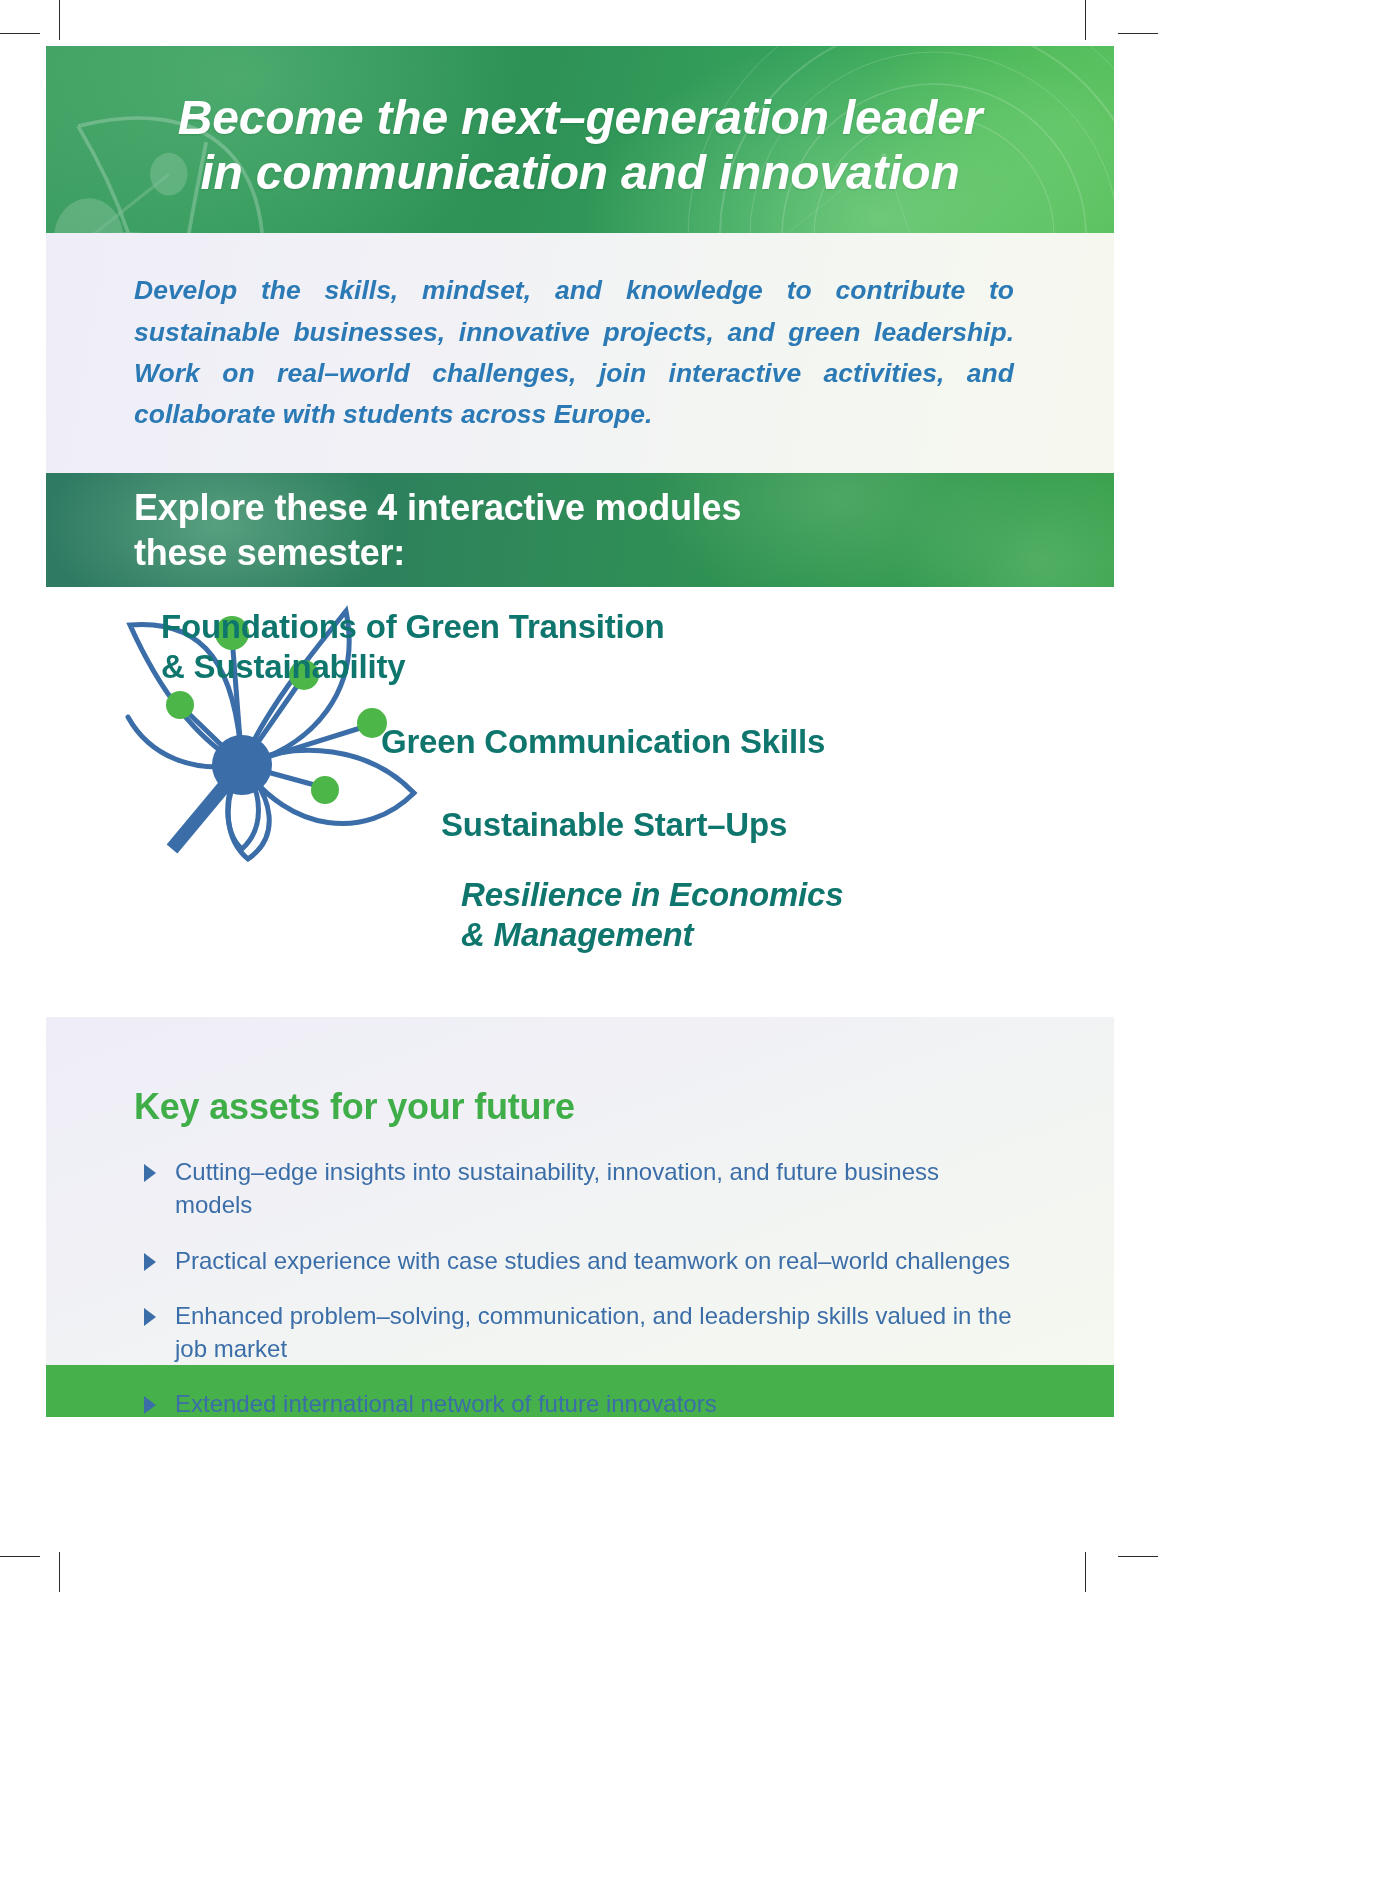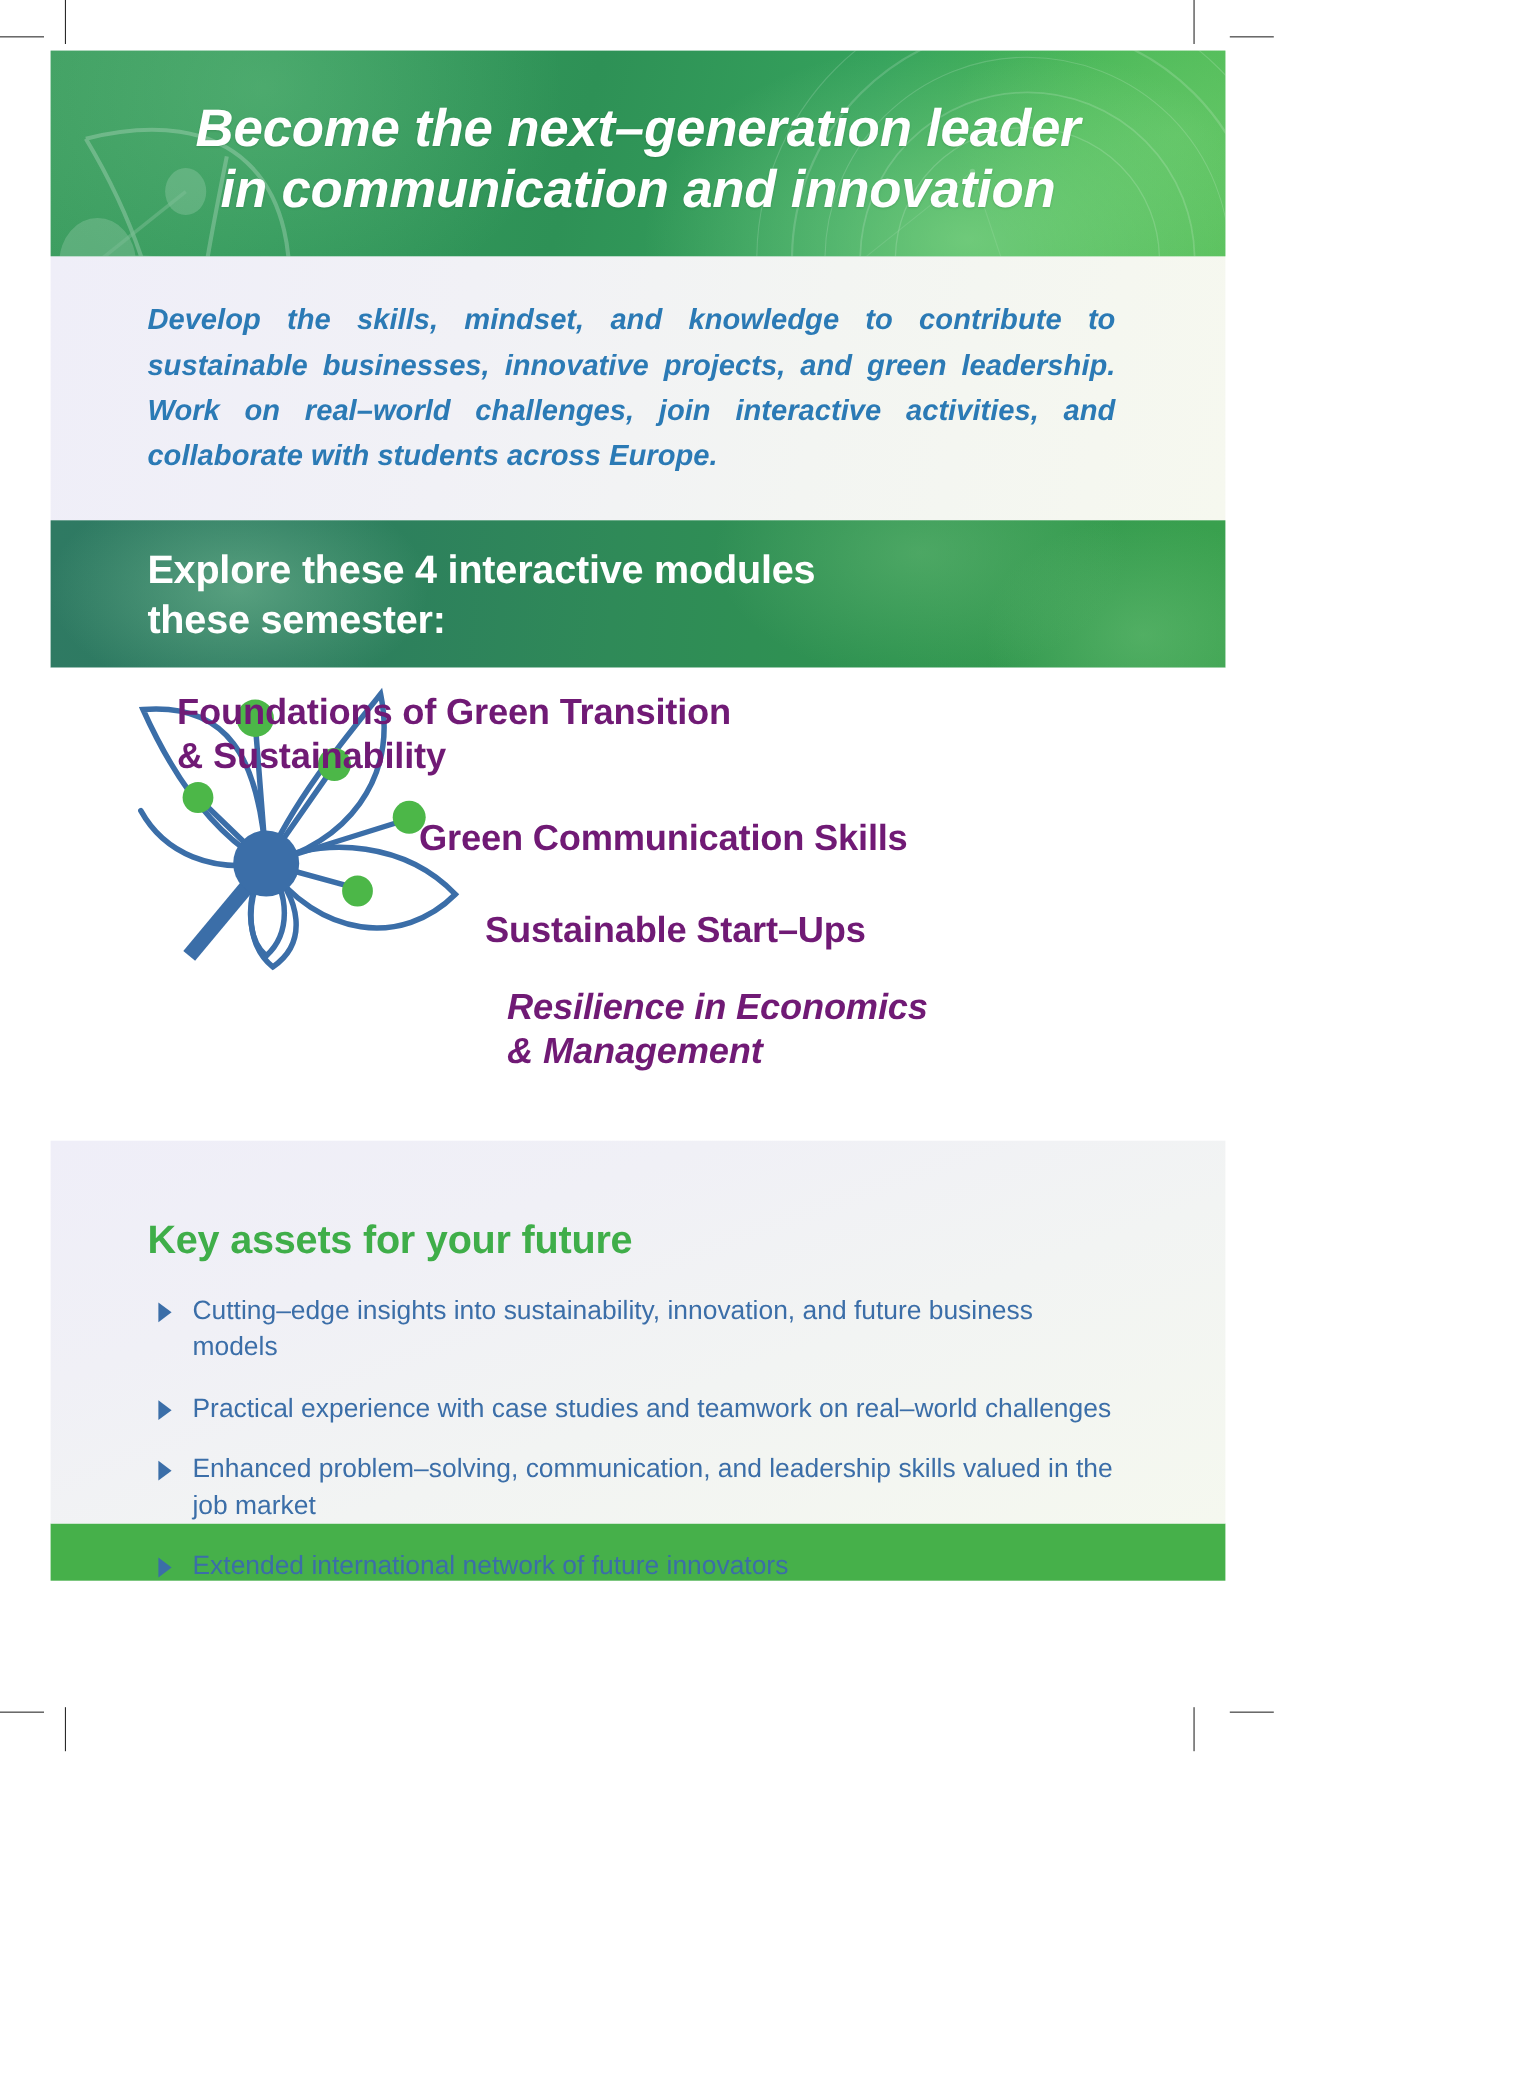--- a/index.html
+++ b/index.html
@@ -61,21 +61,21 @@
     font-style:italic;
     font-weight:bold;
     line-height:1.56;
     text-align:justify;
     padding:0 100px 0 88px;
   }
 
   
   .banner{
     position:relative;
-    height:134px;
+    height:114px;
     background:
       radial-gradient(ellipse 240px 140px at 16% 46%, rgba(140,205,165,.45), rgba(140,205,165,0) 72%),
       radial-gradient(ellipse 260px 160px at 74% 22%, rgba(120,195,130,.40), rgba(120,195,130,0) 72%),
       radial-gradient(ellipse 200px 150px at 93% 78%, rgba(120,200,130,.40), rgba(120,200,130,0) 72%),
       linear-gradient(95deg,#2f7a63 0%,#2c7b5f 20%,#2f8a58 48%,#2f9450 72%,#3aa14e 100%);
     display:flex; align-items:center;
   }
   .banner h2{
     color:#ffffff;
     font-size:36px;
@@ -90,21 +90,21 @@
     position:relative;
     height:430px;
     background:#ffffff;
   }
   .logo-wrap{
     position:absolute; left:68px; top:10px;
     width:320px; height:270px;
   }
   .mod-list{ position:absolute; left:0; top:0; right:0; }
   .mod{
-    color:#701a75;
+    color:#0f766e;
     font-size:33px;
     font-weight:bold;
     line-height:1.2;
     letter-spacing:-.2px;
   }
   .mod-0{ position:absolute; left:115px; top:20px; }
   .mod-1{ position:absolute; left:335px; top:135px; }
   .mod-2{ position:absolute; left:395px; top:218px; }
   .mod-3{ position:absolute; left:415px; top:288px;font-style:italic; }
 

